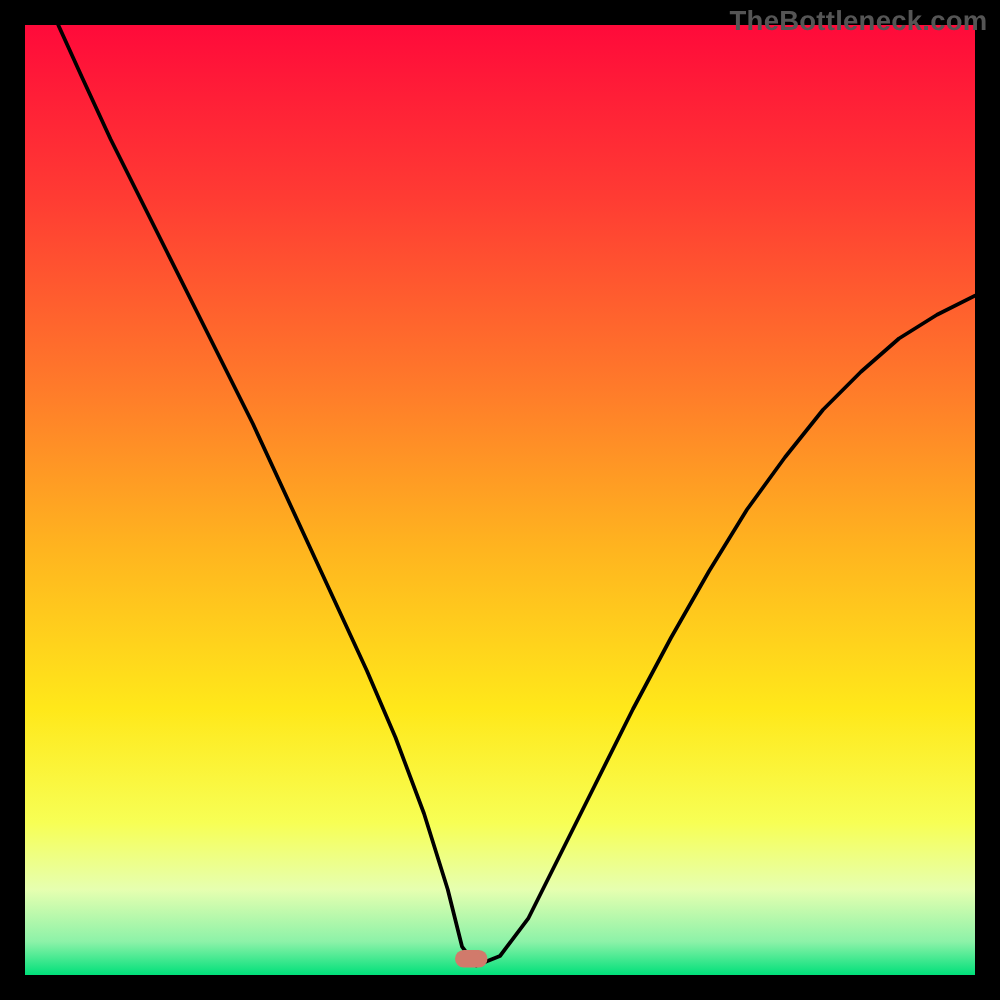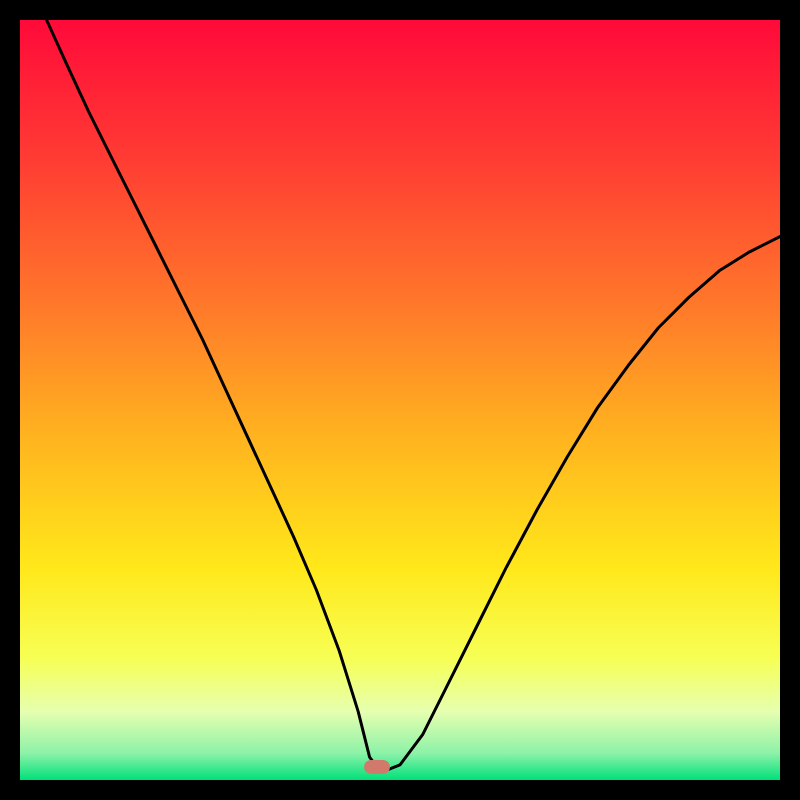--- a/index.html
+++ b/index.html
@@ -48,20 +48,21 @@
     border-radius: 7px;
     background: #d17a6b;
     z-index: 3;
     transform: translate(-50%, -50%);
   }
 </style>
 </head>
 <body>
 
 <div class="frame">
+  <div class="watermark">TheBottleneck.com</div>
   <div class="plot">
     <svg viewBox="0 0 760 760" preserveAspectRatio="none">
       <defs>
         <linearGradient id="bg-grad" x1="0" y1="0" x2="0" y2="1">
             <stop offset="0%" stop-color="#ff0a3a"></stop>
             <stop offset="18%" stop-color="#ff3b33"></stop>
             <stop offset="38%" stop-color="#ff7a2a"></stop>
             <stop offset="55.00000000000001%" stop-color="#ffb41f"></stop>
             <stop offset="72%" stop-color="#ffe81a"></stop>
             <stop offset="84%" stop-color="#f7ff55"></stop>

